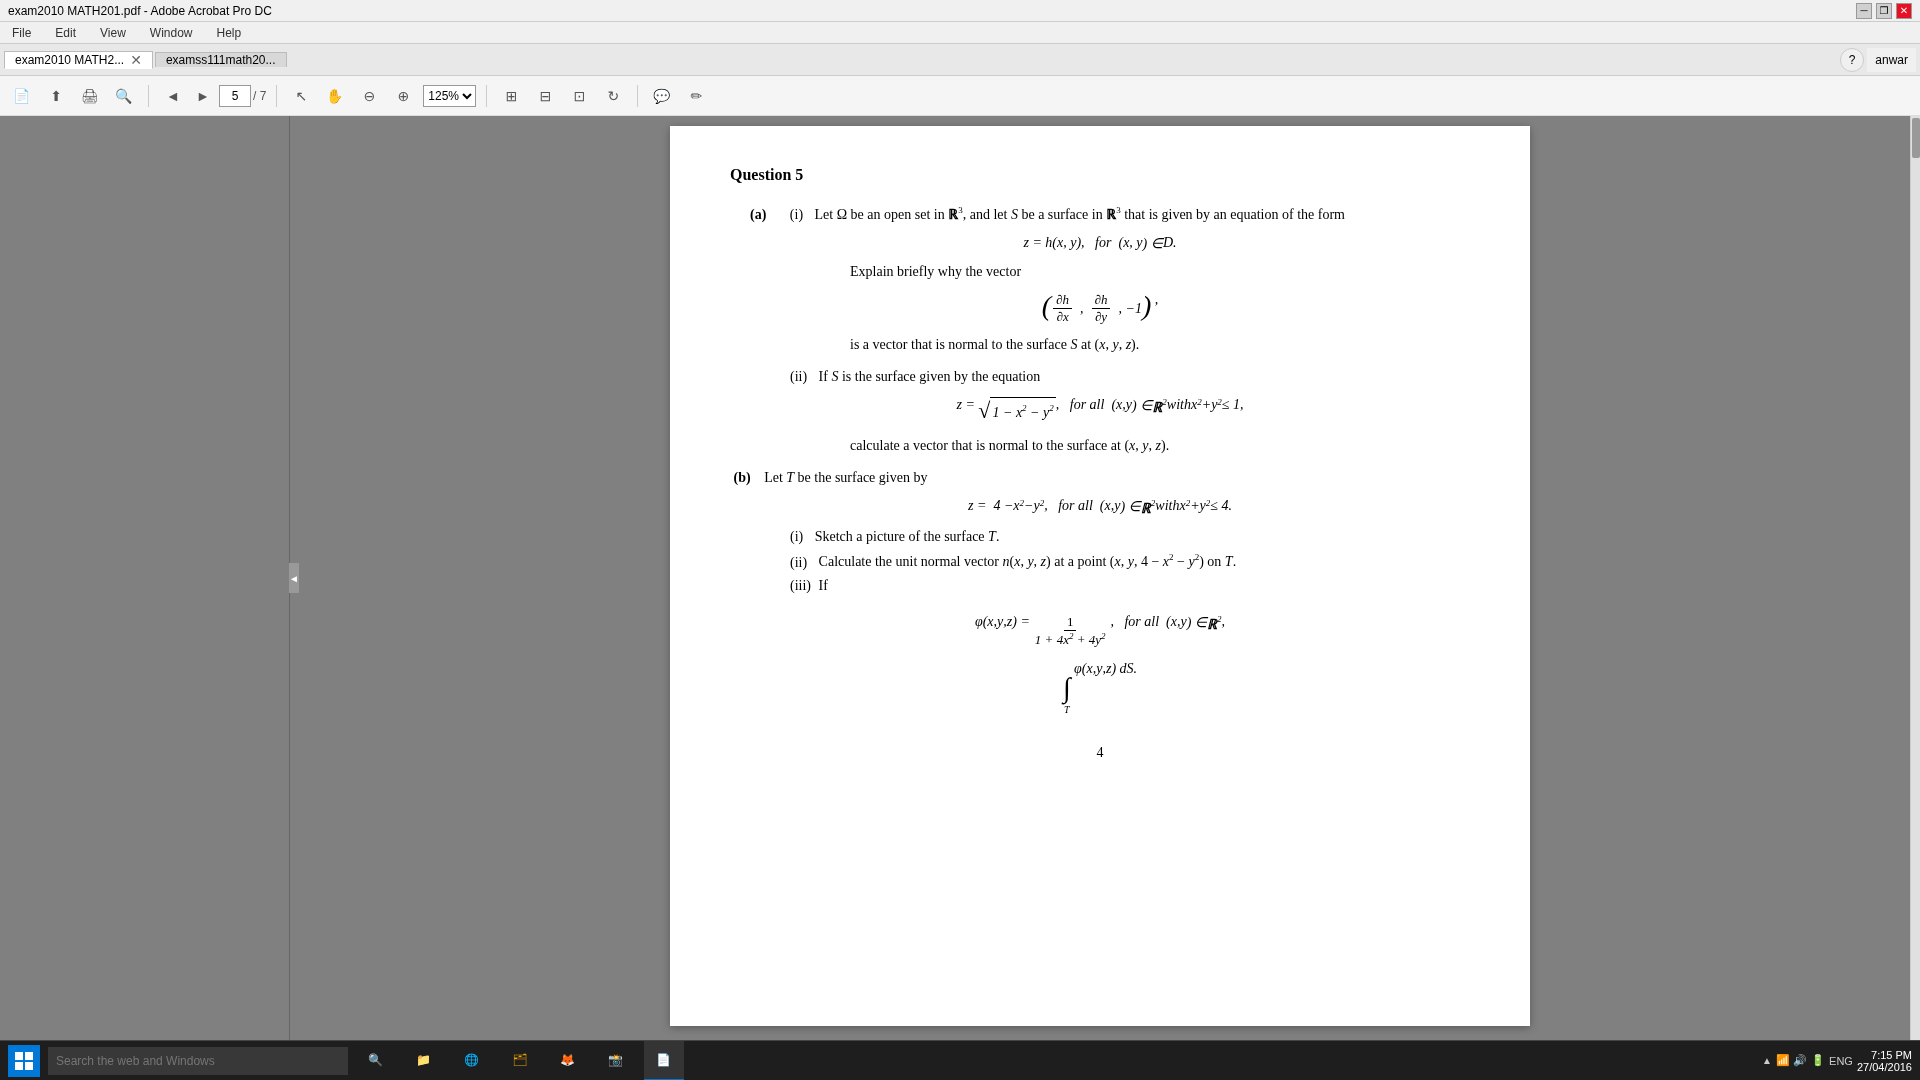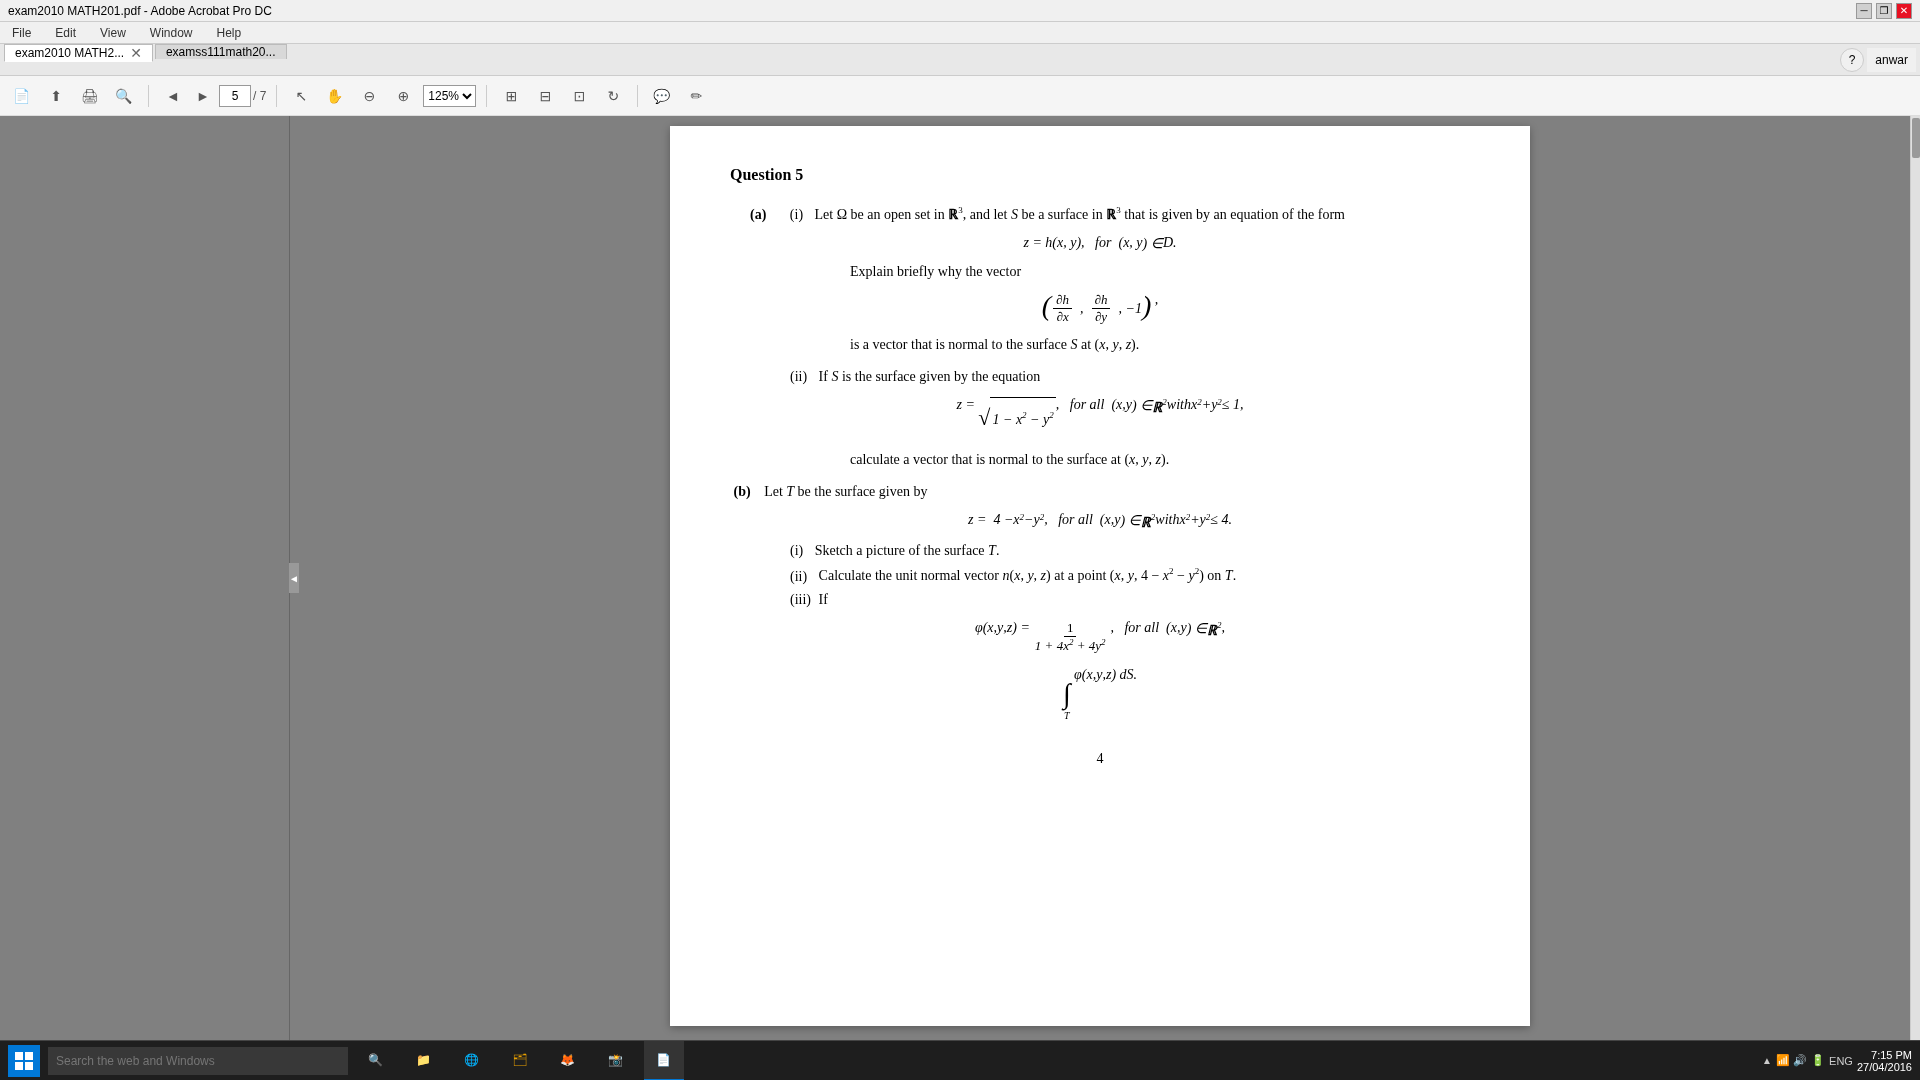--- a/index.html
+++ b/index.html
@@ -28,21 +28,21 @@
       gap: 16px;
       border-bottom: 1px solid #ccc;
     }
     .menu-item { font-size: 12px; color: #333; cursor: pointer; padding: 2px 4px; }
 
     
     #tabbar {
       height: 32px;
       background: #e8e8e8;
       display: flex;
-      align-items: flex-start;
+      align-items: center;
       padding: 0 4px;
       border-bottom: 1px solid #ccc;
       gap: 2px;
       position: relative;
     }
     .tab {
       display: flex;
       align-items: center;
       padding: 0 10px;
       font-size: 12px;
@@ -181,21 +181,21 @@
       vertical-align: middle;
       line-height: 1;
     }
 
     .sqrt-container {
       display: inline-flex;
       align-items: center;
     }
     .sqrt-content {
       border-top: 1.5px solid #000;
-      padding: 12px 2px;
+      padding: 5px 2px;
       display: inline-block;
     }
 
     .page-number {
       text-align: center;
       margin-top: 30px;
       font-size: 14px;
     }
 
     sup { font-size: 9px; vertical-align: super; }
@@ -388,21 +388,21 @@
       <div style="margin-left: 60px; margin-bottom: 8px;">
         <span>(i)</span>
         <span style="margin-left: 8px;">Sketch a picture of the surface <em>T</em>.</span>
       </div>
 
       <div style="margin-left: 60px; margin-bottom: 8px;">
         <span>(ii)</span>
         <span style="margin-left: 8px;">Calculate the unit normal vector <em>n</em>(<em>x</em>, <em>y</em>, <em>z</em>) at a point (<em>x</em>, <em>y</em>, 4 − <em>x</em><sup>2</sup> − <em>y</em><sup>2</sup>) on <em>T</em>.</span>
       </div>
 
-      <div style="margin-left: 60px; margin-bottom: 12px;">
+      <div style="margin-left: 60px; margin-bottom: 20px;">
         <span>(iii)</span>
         <span style="margin-left: 4px;">If</span>
       </div>
 
       <div class="math-line">
         <em>φ</em>(<em>x</em>, <em>y</em>, <em>z</em>) =
         <span class="math-fraction">
           <span class="num" style="font-style:normal;">1</span>
           <span class="den">1 + 4<em>x</em><sup>2</sup> + 4<em>y</em><sup>2</sup></span>
         </span>

